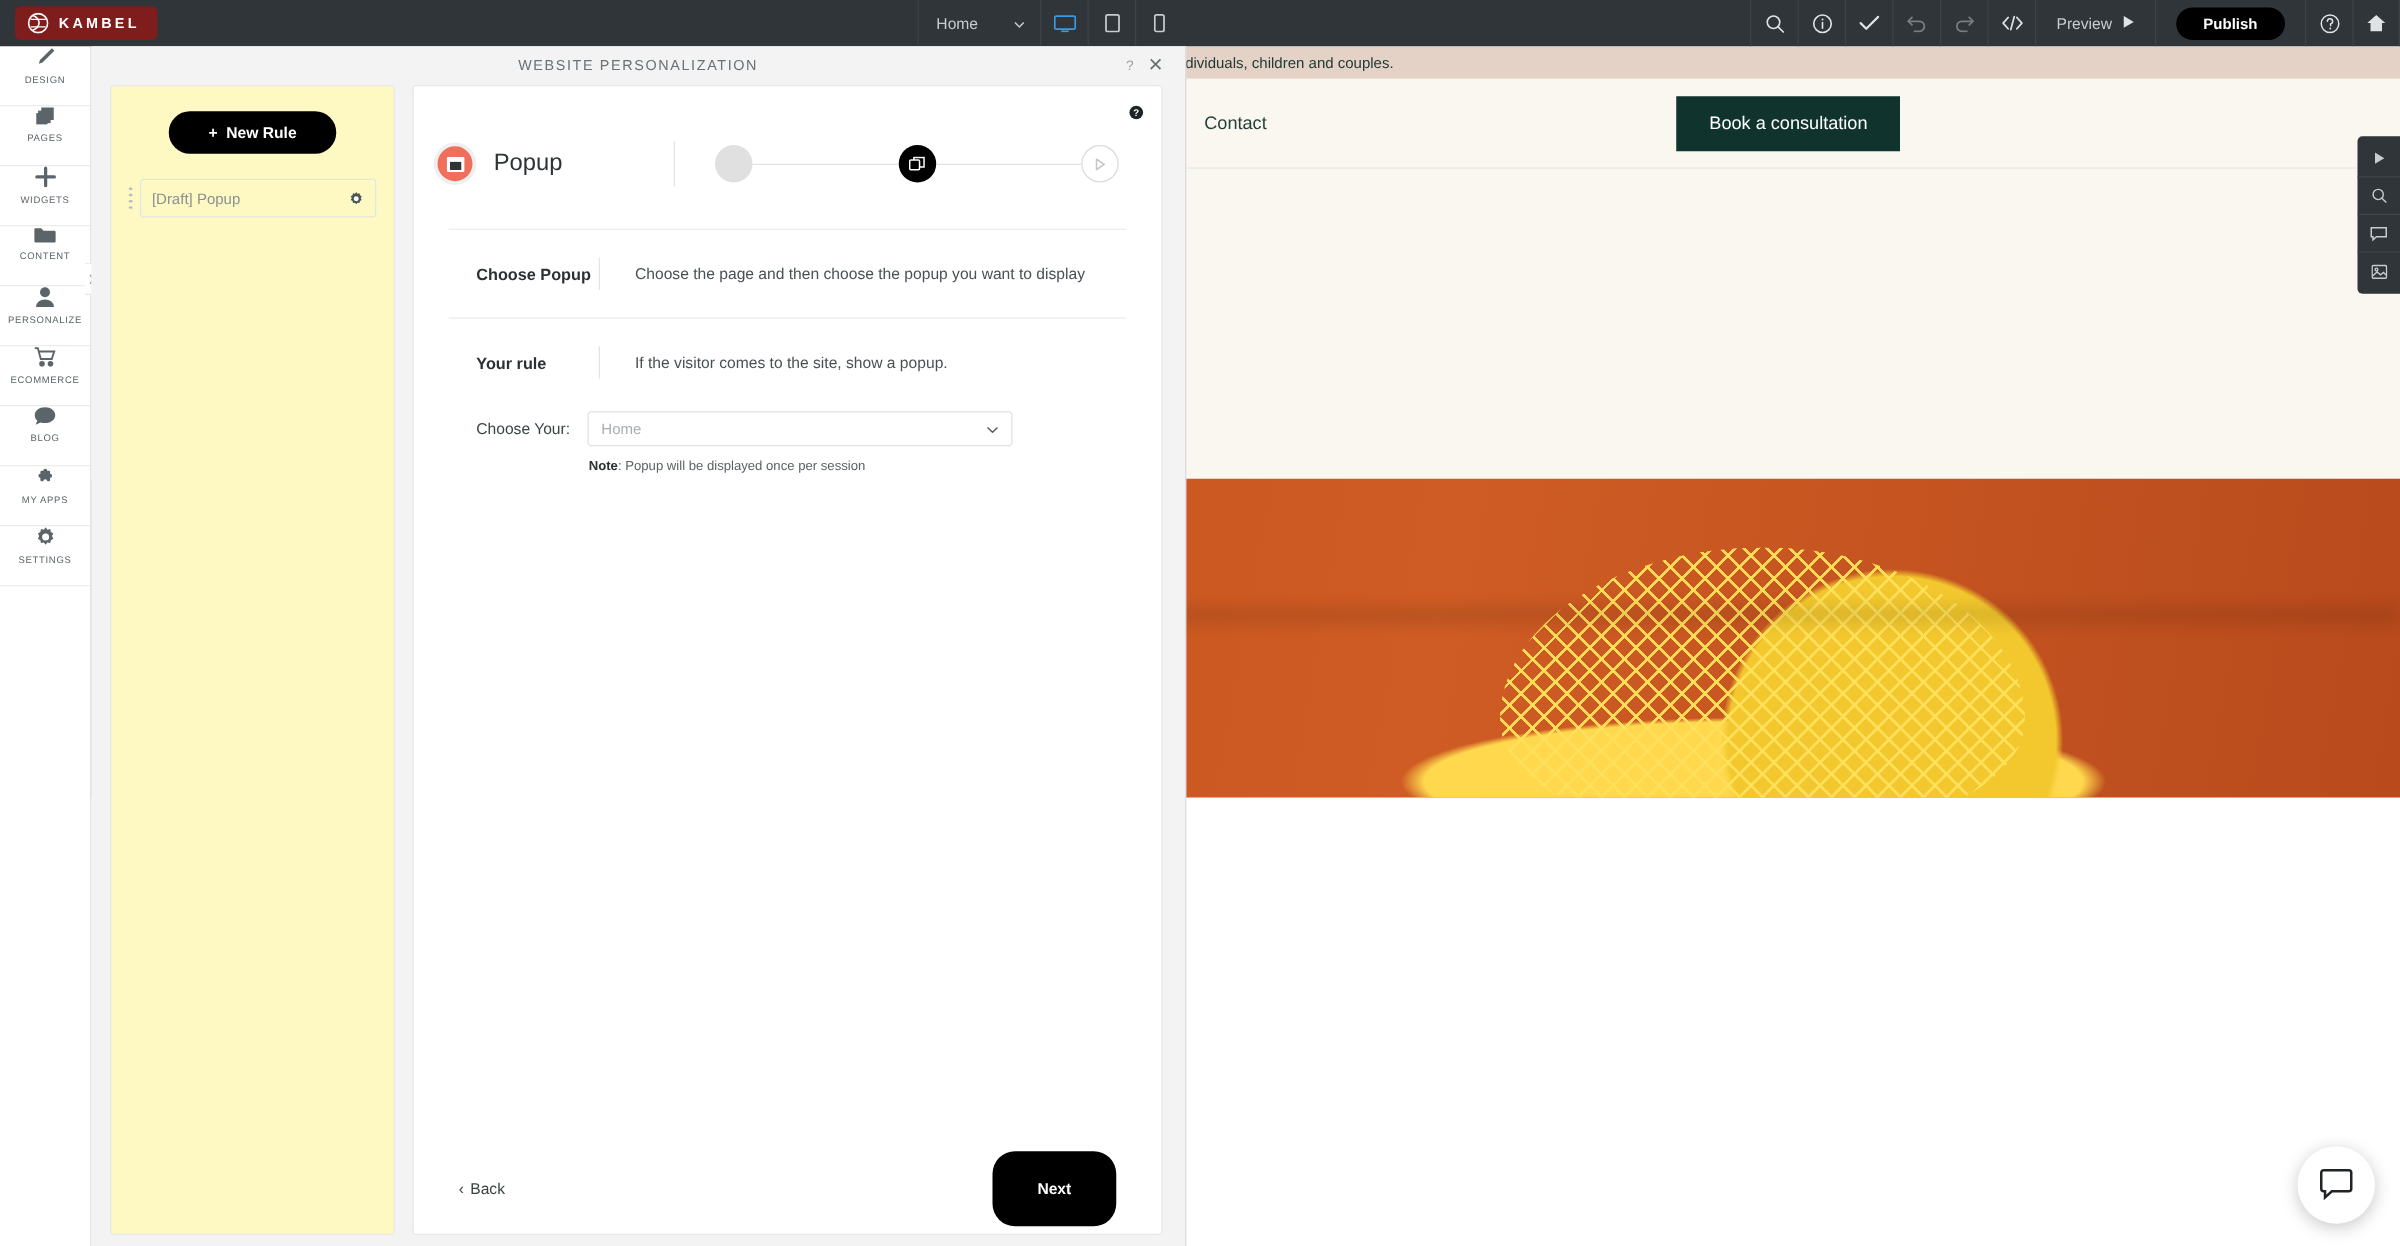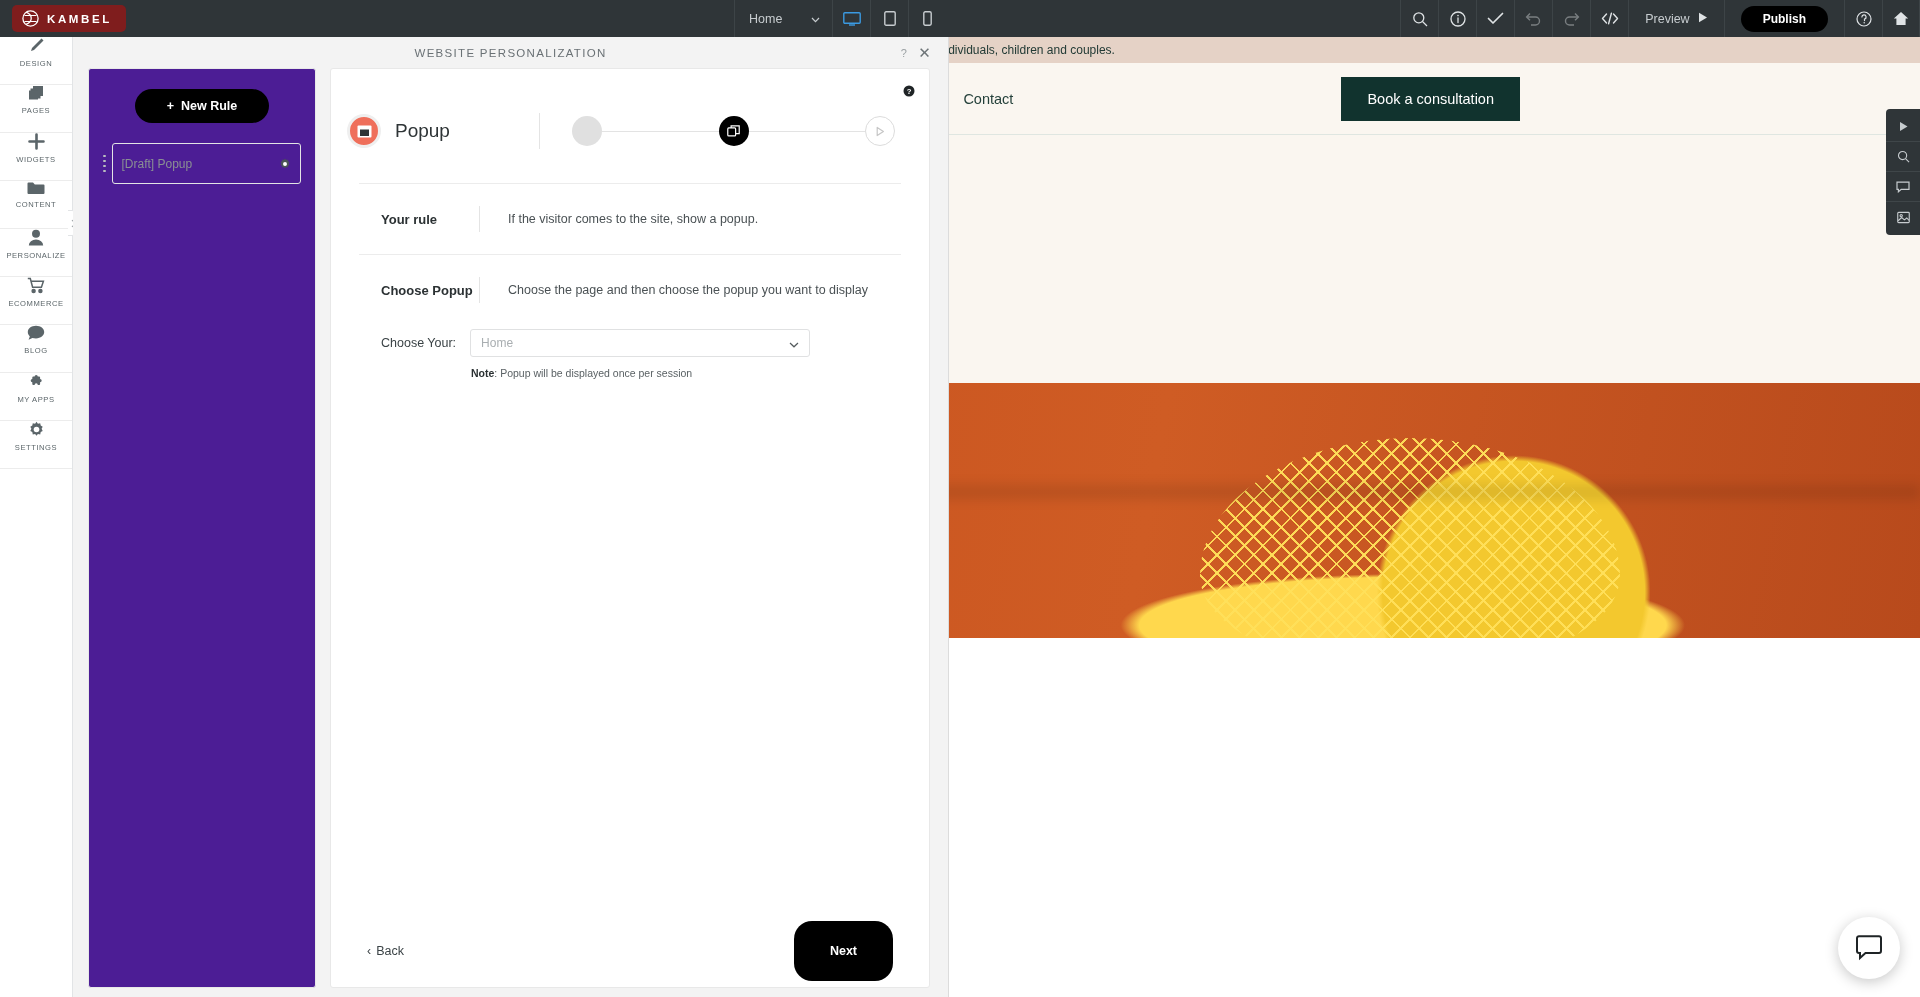--- a/index.html
+++ b/index.html
@@ -207,38 +207,38 @@
     position: absolute; right: 16px; top: 8px;
     display: flex; align-items: center; gap: 10px;
   }
   .ov-help { font-size: 11px; color: #9aa0a3; cursor: pointer; }
   .ov-close { font-size: 15px; color: #6c7376; cursor: pointer; line-height: 1; }
 
   .ov-body { display: flex; gap: 14px; padding: 0 10px 0 15px; }
 
   
   .rules-panel {
-    width: 228px; background: #4c1d95;
+    width: 228px; background: #fef9c3;
     border: 1px solid #e8e8e8; border-radius: 3px;
     height: 920px;
     padding: 20px 14px;
   }
   .new-rule-btn {
     display: block; margin: 0 auto 20px;
     background: #000; color: #fff;
     border: none; border-radius: 18px;
     font-size: 12.5px; font-weight: 700;
     padding: 10px 32px; cursor: pointer;
     font-family: "Liberation Sans", sans-serif;
   }
   .rule-row { display: flex; align-items: center; gap: 6px; }
   .rule-grip { display: flex; flex-direction: column; gap: 2.5px; cursor: grab; }
   .rule-grip i { width: 2.5px; height: 2.5px; background: #b9bdbf; border-radius: 50%; display: block; }
   .rule-box {
-    flex: 1; height: 41px;
+    flex: 1; height: 31px;
     border: 1px solid #e3e4e5; border-radius: 3px;
     display: flex; align-items: center; justify-content: space-between;
     padding: 0 9px;
   }
   .rule-name { font-size: 12px; color: #8a9093; }
   .rule-gear { cursor: pointer; display: flex; }
 
   
   .wizard {
     width: 600px; background: #fff;
@@ -691,28 +691,28 @@
           <div class="step-dot future">
             <svg width="10" height="11" viewBox="0 0 10 11">
                 <path d="M2.2 1.4 L8.4 5.5 L2.2 9.6 Z" fill="none" stroke="#c6c6c6" stroke-width="1.2" stroke-linejoin="round"></path>
               </svg>
           </div>
         </div>
       </div>
 
       <div class="wiz-rows">
         <div class="wiz-row">
+          <div class="wiz-label">Choose  Popup</div>
+          <div class="wiz-vsep"></div>
+          <div class="wiz-desc">Choose the page and then choose the popup you want to display</div>
+        </div>
+        <div class="wiz-row">
           <div class="wiz-label">Your rule</div>
           <div class="wiz-vsep"></div>
           <div class="wiz-desc">If the visitor comes to the site, show a popup.</div>
-        </div>
-        <div class="wiz-row">
-          <div class="wiz-label">Choose  Popup</div>
-          <div class="wiz-vsep"></div>
-          <div class="wiz-desc">Choose the page and then choose the popup you want to display</div>
         </div>
       </div>
 
       <div class="wiz-fields">
         <div class="field-row">
           <span class="field-label">Choose Your:</span>
           <div class="select-box">
             <span class="select-val">Home</span>
             <span>
               <svg width="10" height="6" viewBox="0 0 10 6">

